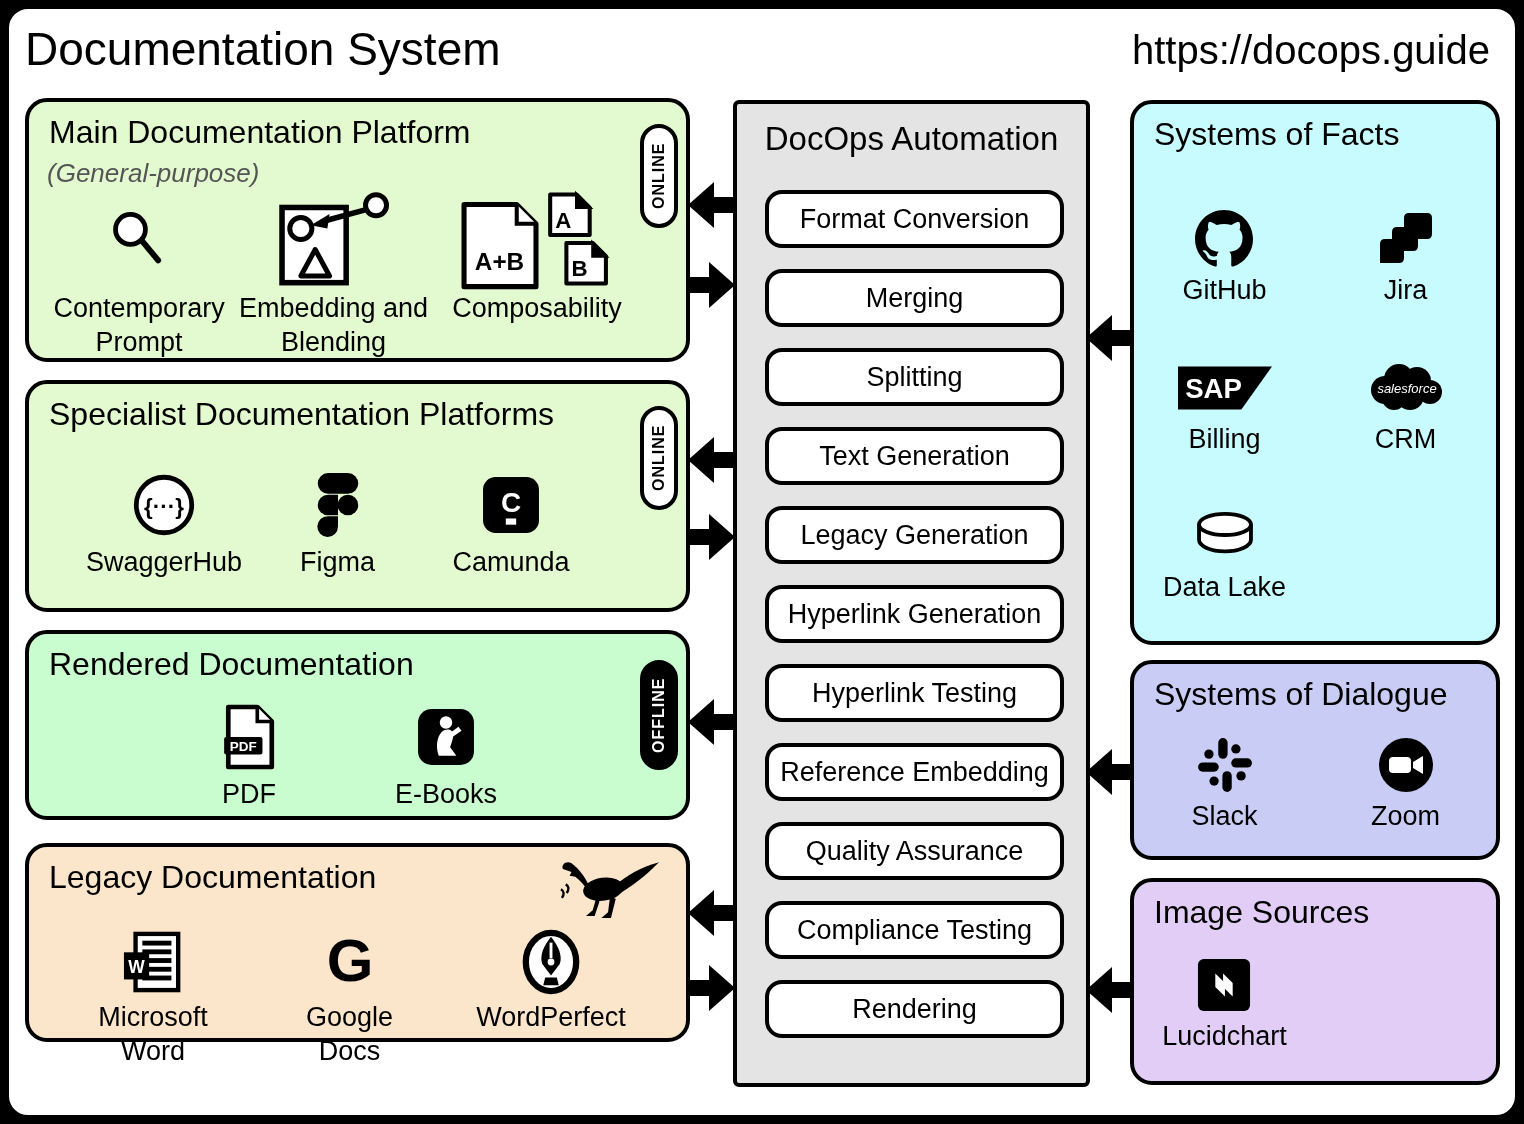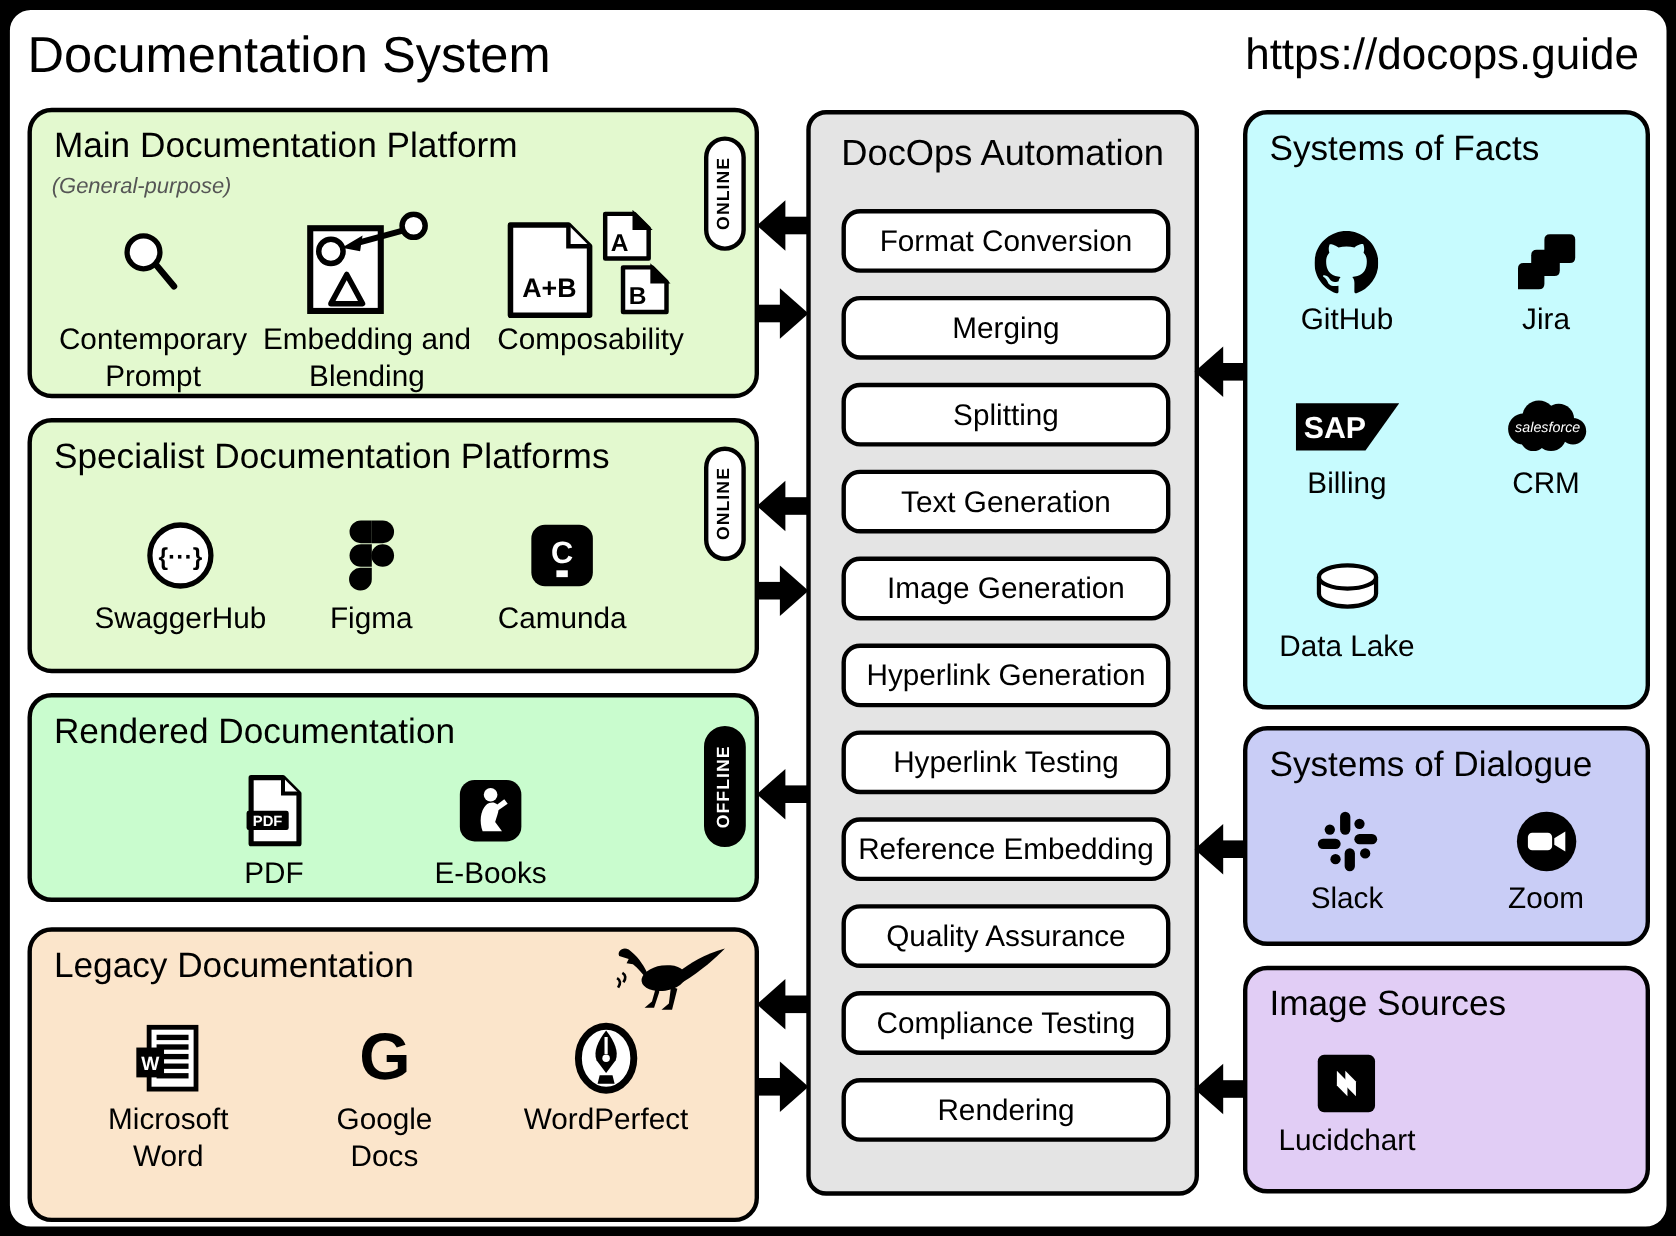--- a/index.html
+++ b/index.html
@@ -9,27 +9,27 @@
 
   .page-title{position:absolute;left:25px;top:22px;font-size:46px;font-weight:normal;}
   .page-url{position:absolute;right:34px;top:28px;font-size:40px;}
 
   .box{position:absolute;border:4px solid #000;border-radius:22px;box-sizing:border-box;}
   .box h2{margin:0;position:absolute;left:20px;top:12px;font-size:32px;font-weight:normal;white-space:nowrap;}
 
   .box-main{left:25px;top:98px;width:665px;height:264px;background:var(--platform-green);}
   .box-specialist{left:25px;top:380px;width:665px;height:232px;background:var(--platform-green);}
   .box-rendered{left:25px;top:630px;width:665px;height:190px;background:var(--rendered-green);}
-  .box-legacy{left:25px;top:843px;width:665px;height:268px;background:var(--legacy-peach);}
-  .box-automation{left:733px;top:100px;width:357px;height:987px;background:var(--automation-grey);border-radius:18px;}
+  .box-legacy{left:25px;top:843px;width:665px;height:199px;background:var(--legacy-peach);}
+  .box-automation{left:733px;top:100px;width:357px;height:987px;background:var(--automation-grey);border-radius:6px;}
   .box-facts{left:1130px;top:100px;width:370px;height:545px;background:var(--facts-cyan);}
   .box-dialogue{left:1130px;top:660px;width:370px;height:200px;background:var(--dialogue-periwinkle);}
   .box-images{left:1130px;top:878px;width:370px;height:207px;background:var(--images-purple);}
 
-  .subtitle{position:absolute;left:18px;top:56px;font-size:20px;font-style:italic;color:#555;}
+  .subtitle{position:absolute;left:18px;top:56px;font-size:26px;font-style:italic;color:#555;}
 
   .badge{position:absolute;right:8px;width:38px;border:4px solid #000;border-radius:21px;box-sizing:border-box;
          display:flex;align-items:center;justify-content:center;
          writing-mode:vertical-rl;transform:rotate(180deg);
          font-size:16px;font-weight:bold;letter-spacing:1px;}
   .badge.online{top:22px;height:104px;background:#fff;color:#000;}
   .badge.offline{top:26px;height:110px;background:#000;color:#fff;}
 
   .row{position:absolute;display:flex;justify-content:space-between;}
   .col{display:flex;flex-direction:column;align-items:center;}
@@ -251,21 +251,21 @@
     </div>
   </section>
 
   <section class="box box-automation">
     <h2>DocOps Automation</h2>
     <div class="ops">
       <div class="op">Format Conversion</div>
       <div class="op">Merging</div>
       <div class="op">Splitting</div>
       <div class="op">Text Generation</div>
-      <div class="op">Image Generation</div>
+      <div class="op">Legacy Generation</div>
       <div class="op">Hyperlink Generation</div>
       <div class="op">Hyperlink Testing</div>
       <div class="op">Reference Embedding</div>
       <div class="op">Quality Assurance</div>
       <div class="op">Compliance Testing</div>
       <div class="op">Rendering</div>
     </div>
   </section>
 
   <section class="box box-facts">

